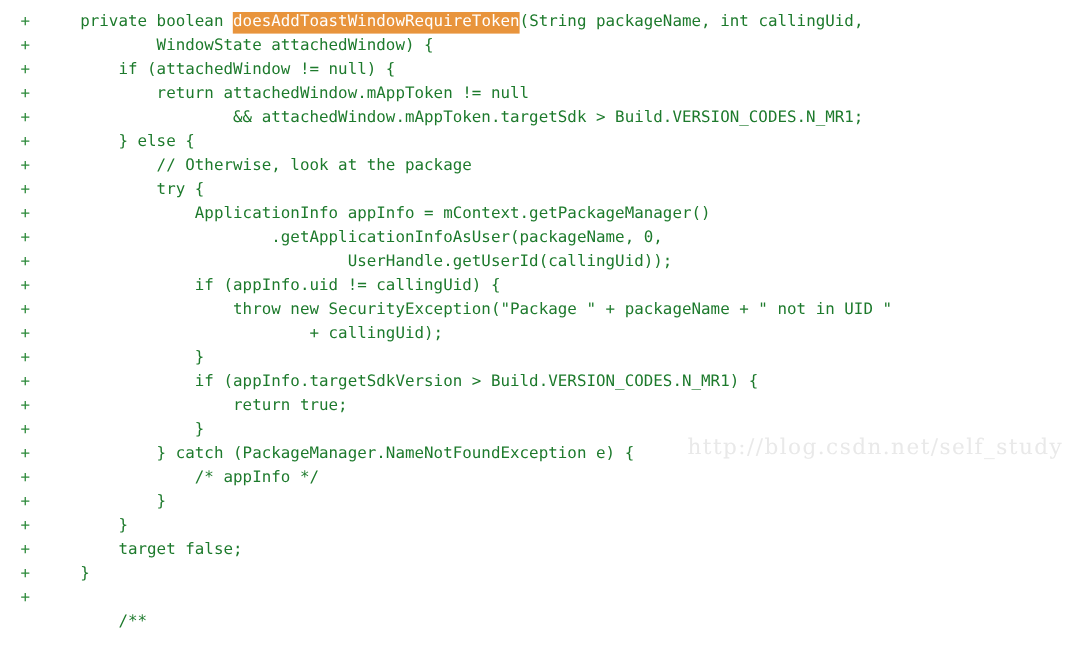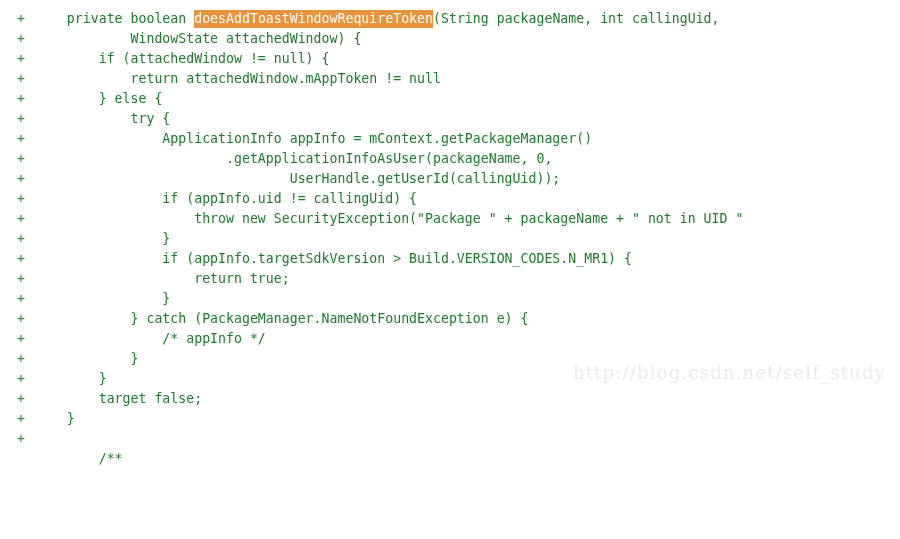--- a/index.html
+++ b/index.html
@@ -69,27 +69,30 @@
 </style>
 </head>
 <body>
 
 <div id="diff-viewer">
   <div id="code-lines">
       <div class="code-line"><span class="gutter-marker">+</span><span class="line-content"><span>    private boolean </span><span class="hl">doesAddToastWindowRequireToken</span><span>(String packageName, int callingUid,</span></span></div>
       <div class="code-line"><span class="gutter-marker">+</span><span class="line-content">            WindowState attachedWindow) {</span></div>
       <div class="code-line"><span class="gutter-marker">+</span><span class="line-content">        if (attachedWindow != null) {</span></div>
       <div class="code-line"><span class="gutter-marker">+</span><span class="line-content">            return attachedWindow.mAppToken != null</span></div>
+      <div class="code-line"><span class="gutter-marker">+</span><span class="line-content">                    &amp;&amp; attachedWindow.mAppToken.targetSdk &gt; Build.VERSION_CODES.N_MR1;</span></div>
       <div class="code-line"><span class="gutter-marker">+</span><span class="line-content">        } else {</span></div>
+      <div class="code-line"><span class="gutter-marker">+</span><span class="line-content">            // Otherwise, look at the package</span></div>
       <div class="code-line"><span class="gutter-marker">+</span><span class="line-content">            try {</span></div>
       <div class="code-line"><span class="gutter-marker">+</span><span class="line-content">                ApplicationInfo appInfo = mContext.getPackageManager()</span></div>
       <div class="code-line"><span class="gutter-marker">+</span><span class="line-content">                        .getApplicationInfoAsUser(packageName, 0,</span></div>
       <div class="code-line"><span class="gutter-marker">+</span><span class="line-content">                                UserHandle.getUserId(callingUid));</span></div>
       <div class="code-line"><span class="gutter-marker">+</span><span class="line-content">                if (appInfo.uid != callingUid) {</span></div>
       <div class="code-line"><span class="gutter-marker">+</span><span class="line-content">                    throw new SecurityException("Package " + packageName + " not in UID "</span></div>
+      <div class="code-line"><span class="gutter-marker">+</span><span class="line-content">                            + callingUid);</span></div>
       <div class="code-line"><span class="gutter-marker">+</span><span class="line-content">                }</span></div>
       <div class="code-line"><span class="gutter-marker">+</span><span class="line-content">                if (appInfo.targetSdkVersion &gt; Build.VERSION_CODES.N_MR1) {</span></div>
       <div class="code-line"><span class="gutter-marker">+</span><span class="line-content">                    return true;</span></div>
       <div class="code-line"><span class="gutter-marker">+</span><span class="line-content">                }</span></div>
       <div class="code-line"><span class="gutter-marker">+</span><span class="line-content">            } catch (PackageManager.NameNotFoundException e) {</span></div>
       <div class="code-line"><span class="gutter-marker">+</span><span class="line-content">                /* appInfo */</span></div>
       <div class="code-line"><span class="gutter-marker">+</span><span class="line-content">            }</span></div>
       <div class="code-line"><span class="gutter-marker">+</span><span class="line-content">        }</span></div>
       <div class="code-line"><span class="gutter-marker">+</span><span class="line-content">        target false;</span></div>
       <div class="code-line"><span class="gutter-marker">+</span><span class="line-content">    }</span></div>

